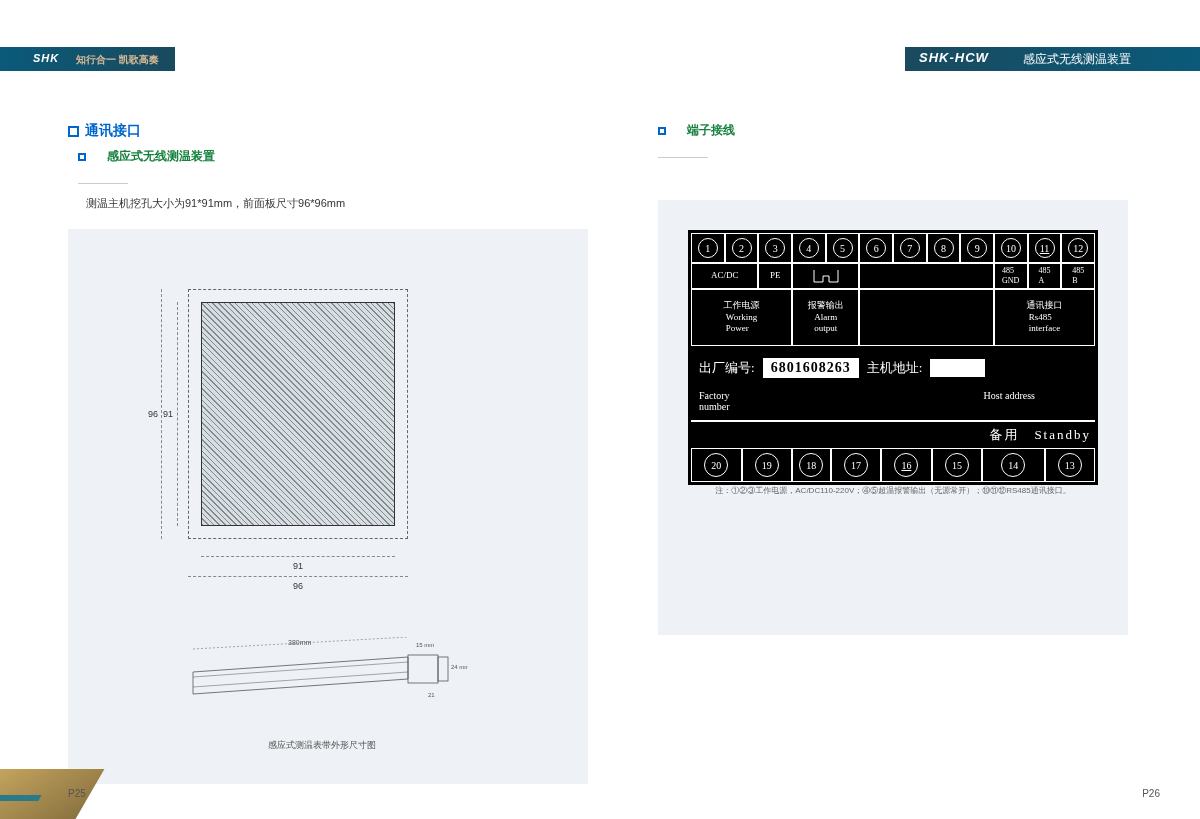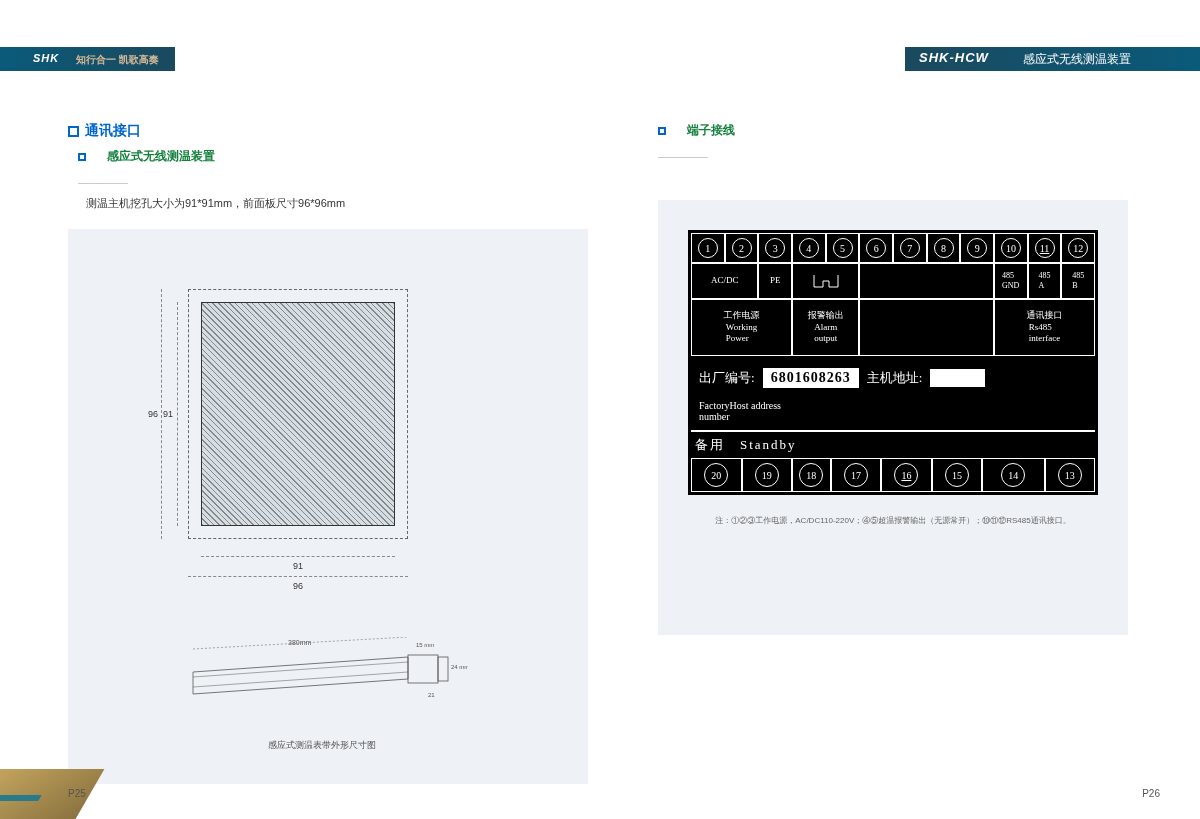--- a/index.html
+++ b/index.html
@@ -36,22 +36,22 @@
 .trow{display:flex;height:30px}
 .tc{border:1px solid #fff;display:flex;align-items:center;justify-content:center;font-size:11px;font-family:serif}
 .circ{width:20px;height:20px;border:1.5px solid #fff;border-radius:50%;display:flex;align-items:center;justify-content:center;font-size:10px}
 .lrow{display:flex}
 .lc{border:1px solid #fff;display:flex;flex-direction:column;align-items:center;justify-content:center;font-size:9px;line-height:1.3;padding:3px;font-family:serif}
 .mid{padding:12px 8px;display:flex;align-items:center;gap:8px;font-family:serif}
 .mid .lbl{font-size:13px}
 .mid .box{background:#fff;color:#000;padding:2px 8px;font-size:14px;font-weight:bold;letter-spacing:1px}
 .mid .box2{background:#fff;width:55px;height:18px}
 .sub{font-size:10px;padding:0 8px 8px;font-family:serif}
-.sby{text-align:left;padding:4px;font-size:13px;border-top:2px solid #fff;font-family:serif;letter-spacing:2px}
-.note{font-size:8px;color:#666;text-align:center;margin-top:20px}
+.sby{text-align:right;padding:4px;font-size:13px;border-top:2px solid #fff;font-family:serif;letter-spacing:2px}
+.note{font-size:8px;color:#666;text-align:center;}
 .pg{position:absolute;bottom:20px;font-size:10px;color:#555}
 .pgl{left:68px}
 .pgr{right:40px}
 .deco1{position:absolute;bottom:0;left:-30px;width:120px;height:50px;background:linear-gradient(135deg,#c9a961,#8b7340);transform:skewX(-30deg)}
 .deco2{position:absolute;bottom:18px;left:-20px;width:60px;height:6px;background:#2a7a8a;transform:skewX(-30deg)}
 </style>
 </head>
 <body>
 
 <div class="hdr-l">
@@ -143,21 +143,21 @@
           <div class="tc" style="width: 34px;">
             <div class="circ">10</div>
           </div>
           <div class="tc" style="width: 34px; text-decoration: underline;">
             <div class="circ">11</div>
           </div>
           <div class="tc" style="width: 34px;">
             <div class="circ">12</div>
           </div>
         </div>
-   <div class="lrow" style="height:36px">
+   <div class="lrow" style="height:26px">
     <div class="lc" style="width:68px">AC/DC</div>
     <div class="lc" style="width:34px">PE</div>
     <div class="lc" style="width:68px">
             <svg width="30" height="16" viewBox="0 0 30 16">
               <path d="M3 2 L3 14 L12 14 L12 8 L18 8 L18 14 L27 14 L27 2" fill="none" stroke="#fff" stroke-width="1"></path>
             </svg>
           </div>
     <div class="lc" style="width:136px"></div>
     <div class="lc" style="width:34px;white-space:pre;font-size:8px">485
 GND</div>
@@ -183,21 +183,21 @@
             <span style="white-space:pre">Rs485
 interface</span>
           </div>
    </div>
    <div class="mid">
     <span class="lbl">出厂编号:</span>
     <span class="box">6801608263</span>
     <span class="lbl">主机地址:</span>
     <span class="box2"></span>
    </div>
-   <div class="sub" style="display:flex;padding-right:60px">
+   <div class="sub" style="display:flex;justify-content:space-between;padding-right:60px">
     <span style="white-space:pre">Factory
 number</span>
     <span>Host address</span>
    </div>
    <div class="sby">备用　Standby</div>
    <div class="trow" style="height:34px" id="botrow">
           <div class="tc" style="width: 51px;">
             <div class="circ" style="width: 24px; height: 24px;">20</div>
           </div>
           <div class="tc" style="width: 51px;">

